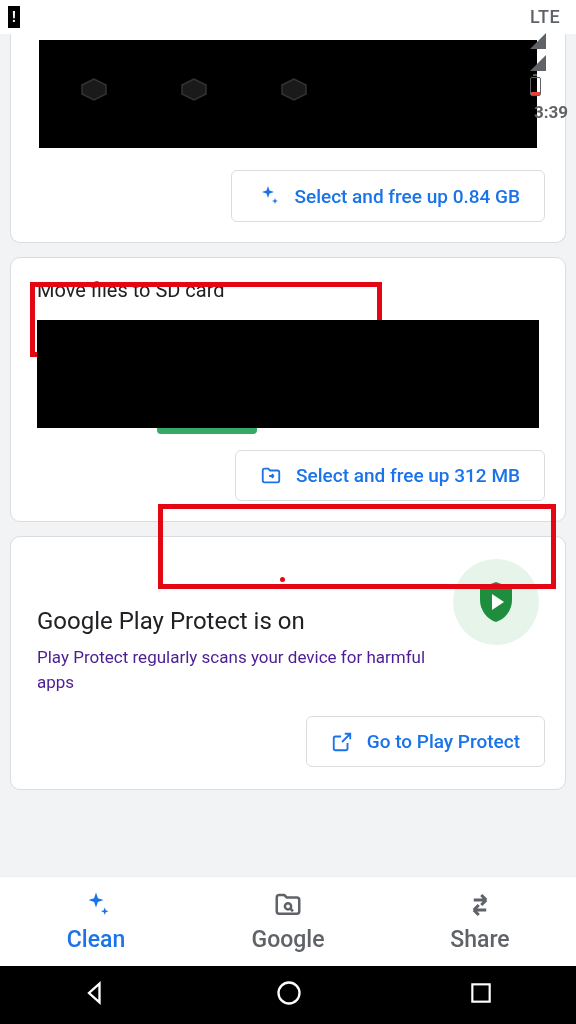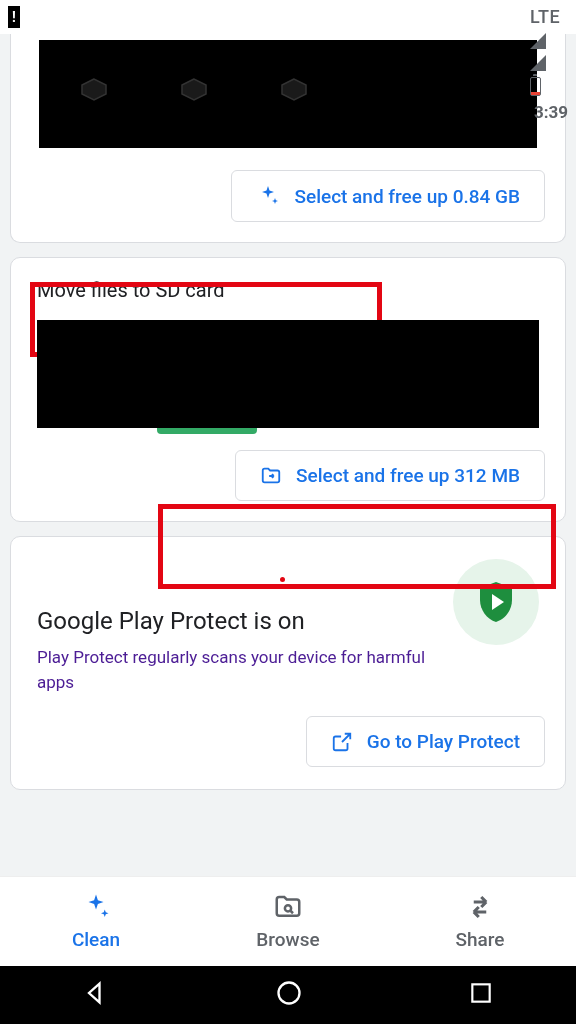--- a/index.html
+++ b/index.html
@@ -38,21 +38,21 @@
     .pill-btn { border:1px solid #dadce0; background:#fff; border-radius:6px; padding:13px 24px; display:flex; align-items:center; gap:14px; color:#1a73e8; font-size:19px; font-weight:500; cursor:pointer; }
     .pill-btn svg { flex-shrink:0; }
 
     .protect-head { display:flex; align-items:flex-start; justify-content:space-between; padding:22px 26px 0; }
     .protect-text .t { font-size:24px; color:#202124; margin-bottom:10px;margin-top:48px; }
     .protect-text .d { font-size:17px; color:#4c1d95; line-height:1.45; }
     .shield-circle { width:86px; height:86px; border-radius:50%; background:#e6f4ea; display:flex; align-items:center; justify-content:center; flex-shrink:0; margin-left:12px; }
 
     .bottom-nav { position:absolute; bottom:58px; left:0; right:0; height:90px; background:#fff; border-top:1px solid #eee; display:flex; }
     .nav-item { flex:1; display:flex; flex-direction:column; align-items:center; justify-content:center; gap:6px; cursor:pointer; }
-    .nav-item span { font-size:19px; font-weight:500; color:#5f6368; }
+    .nav-item span { font-size:23px; font-weight:500; color:#5f6368; }
     .nav-item.active span { color:#1a73e8; }
 
     .sys-nav { position:absolute; bottom:0; left:0; right:0; height:58px; background:#000; display:flex; align-items:center; justify-content:space-around; }
     .sys-nav > div { cursor:pointer; }
 
     .red-box { position:absolute; border:5px solid #e30613; pointer-events:none; }
 
     .red-dot { position:absolute; width:5px; height:5px; background:#e30613; border-radius:50%; }
   </style>
 </head>
@@ -171,21 +171,21 @@
         <path fill="#1a73e8" d="M12 2l1.5 4.5L18 8l-4.5 1.5L12 14l-1.5-4.5L6 8l4.5-1.5zM19 14l.8 2.2L22 17l-2.2.8L19 20l-.8-2.2L16 17l2.2-.8z"></path>
       </svg>
     <span>Clean</span>
   </div>
   <div class="nav-item">
     <svg width="30" height="30" viewBox="0 0 24 24" fill="none" stroke="#5f6368" stroke-width="2">
         <path d="M3 6a2 2 0 0 1 2-2h4l2 2h8a2 2 0 0 1 2 2v9a2 2 0 0 1-2 2H5a2 2 0 0 1-2-2z"></path>
         <circle cx="12" cy="13" r="2.5"></circle>
         <path d="M14 15l2 2"></path>
       </svg>
-    <span>Browse</span>
+    <span>Google</span>
   </div>
   <div class="nav-item">
     <svg width="30" height="30" viewBox="0 0 24 24" fill="none" stroke="#5f6368" stroke-width="2.5">
         <path d="M7 8l10 0m0 0l-4-4m4 4l-4 4"></path>
         <path d="M17 16l-10 0m0 0l4 4m-4-4l4-4"></path>
       </svg>
     <span>Share</span>
   </div>
 </div>
 

